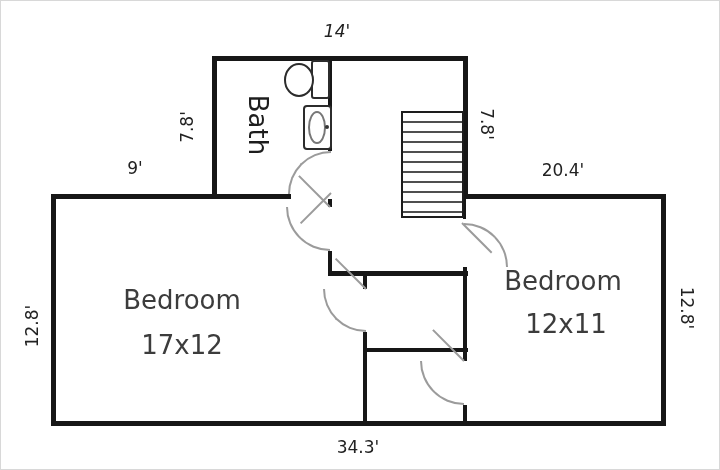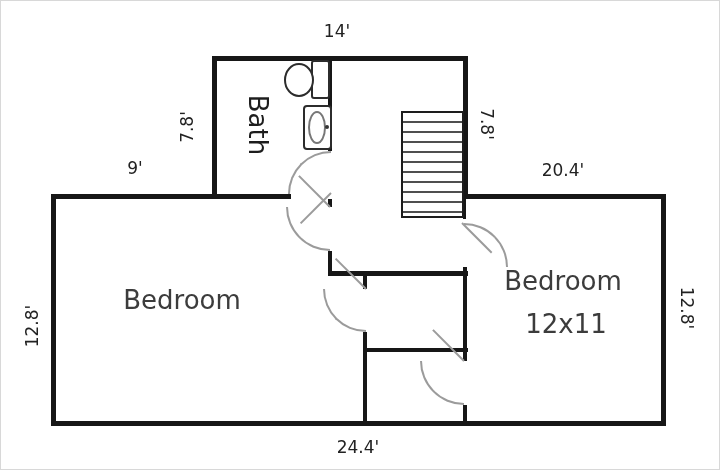--- a/index.html
+++ b/index.html
@@ -88,25 +88,26 @@
   <div class="leaf" style="left:322px;top:287px;width:43px;transform-origin:100% 50%;transform:rotate(45deg);"></div>
 
   <div class="arc tr" style="left:463px;top:222px;width:44px;height:44px;"></div>
   <div class="leaf" style="left:461px;top:221px;width:42px;transform-origin:0% 50%;transform:rotate(45deg);"></div>
 
   <div class="arc bl" style="left:419px;top:360px;width:44px;height:44px;"></div>
   <div class="leaf" style="left:419px;top:359px;width:44px;transform-origin:100% 50%;transform:rotate(45deg);"></div>
 
   <div class="bath-label" style="left:257px;top:124px;">Bath</div>
   <div class="room-name" style="left:181px;top:299px;">Bedroom</div>
+  <div class="room-size" style="left:181px;top:344px;">17x12</div>
   <div class="room-name" style="left:562px;top:280px;">Bedroom</div>
   <div class="room-size" style="left:565px;top:323px;">12x11</div>
 
-  <div class="dim" style="left:336px;top:30px;">14'</div>
+  <div class="dim" style="left:336px;top:30px;font-style:italic;">14'</div>
   <div class="dim rot-ccw" style="left:186px;top:126px;">7.8'</div>
   <div class="dim rot-cw" style="left:486px;top:123px;">7.8'</div>
   <div class="dim" style="left:134px;top:167px;">9'</div>
   <div class="dim" style="left:562px;top:169px;">20.4'</div>
   <div class="dim rot-ccw" style="left:31px;top:325px;">12.8'</div>
   <div class="dim rot-cw" style="left:686px;top:307px;">12.8'</div>
-  <div class="dim" style="left:357px;top:446px;">24.4'</div>
+  <div class="dim" style="left:357px;top:446px;">34.3'</div>
 
 </div>
 
 </body></html>

